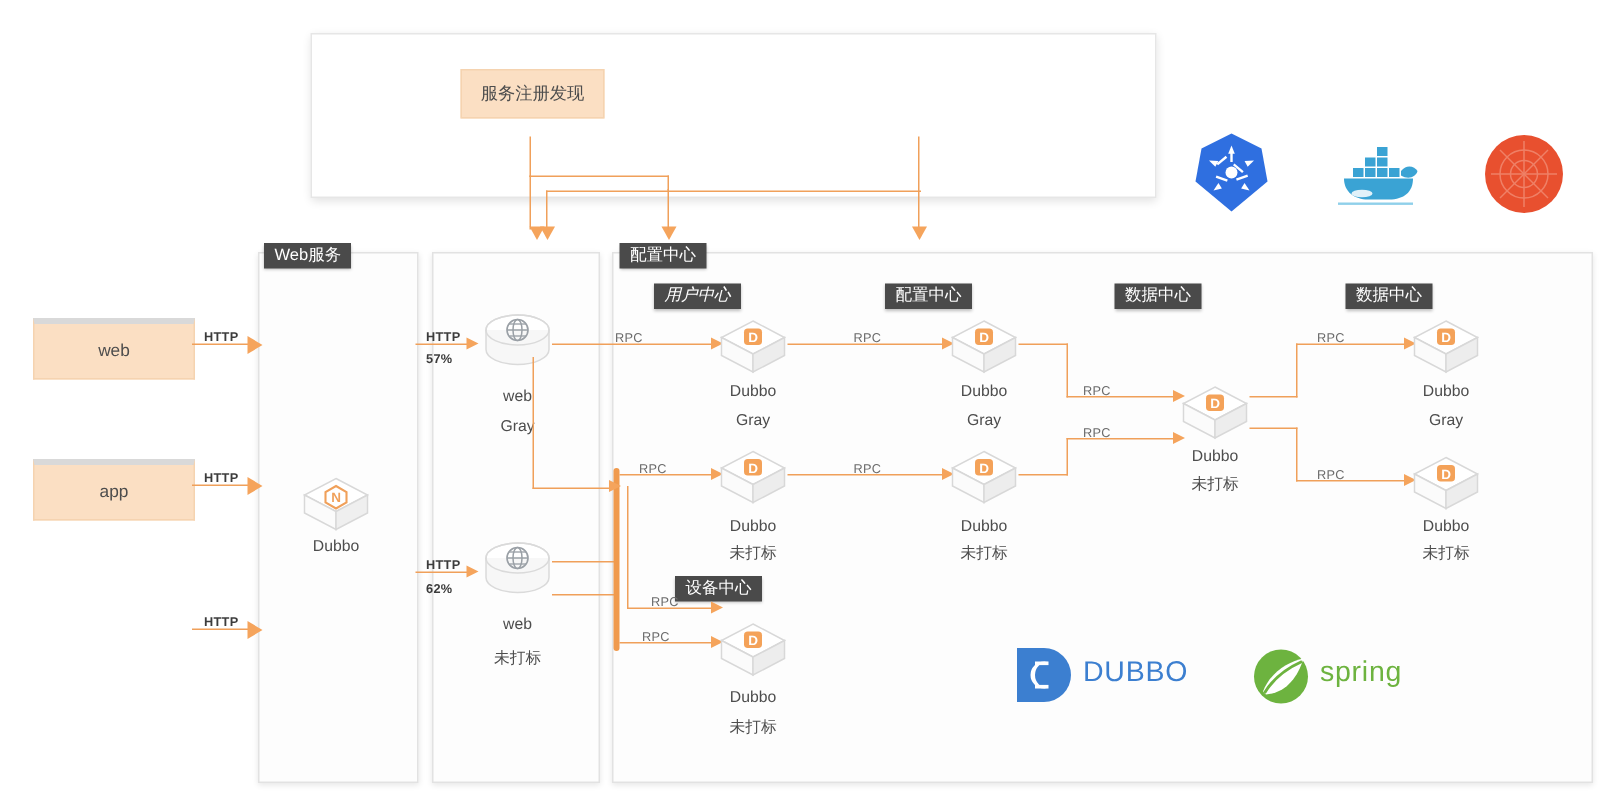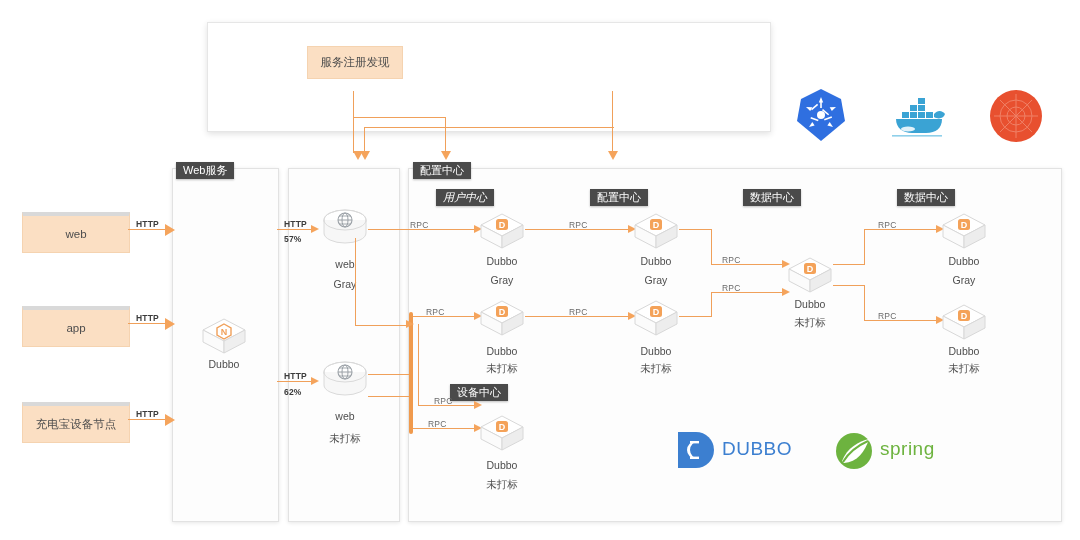--- a/index.html
+++ b/index.html
@@ -122,23 +122,20 @@
   <div class="arrRbig" style="left:165px;top:224px;"></div>
   <div class="cap dark" style="left:136px;top:219px;">HTTP</div>
 
   <div class="obox shadowtop" style="left:22px;top:306px;width:106px;height:36px;">
     <span>app</span>
   </div>
   <div class="ln lnh" style="left:128px;top:323px;width:38px;"></div>
   <div class="arrRbig" style="left:165px;top:318px;"></div>
   <div class="cap dark" style="left:136px;top:313px;">HTTP</div>
 
-  <div class="obox shadowtop" style="left:22px;top:402px;width:106px;height:36px;">
-    <span>充电宝设备节点</span>
-  </div>
   <div class="ln lnh" style="left:128px;top:419px;width:38px;"></div>
   <div class="arrRbig" style="left:165px;top:414px;"></div>
   <div class="cap dark" style="left:136px;top:409px;">HTTP</div>
 
   <div class="cube" style="left:201px;top:316px;">
     <svg width="46" height="40" viewBox="0 0 46 40">
       <polygon points="23,3 44,14 23,25 2,14" fill="#ffffff" stroke="#d8d8d8" stroke-width="1"></polygon>
       <polygon points="2,14 23,25 23,37 2,26" fill="#fbfbfb" stroke="#d8d8d8" stroke-width="1"></polygon>
       <polygon points="44,14 23,25 23,37 44,26" fill="#efefef" stroke="#d8d8d8" stroke-width="1"></polygon>
       <polygon points="23,8 30,12 30,19 23,23 16,19 16,12" fill="#ffffff" stroke="#f0a05a" stroke-width="1.4"></polygon>

